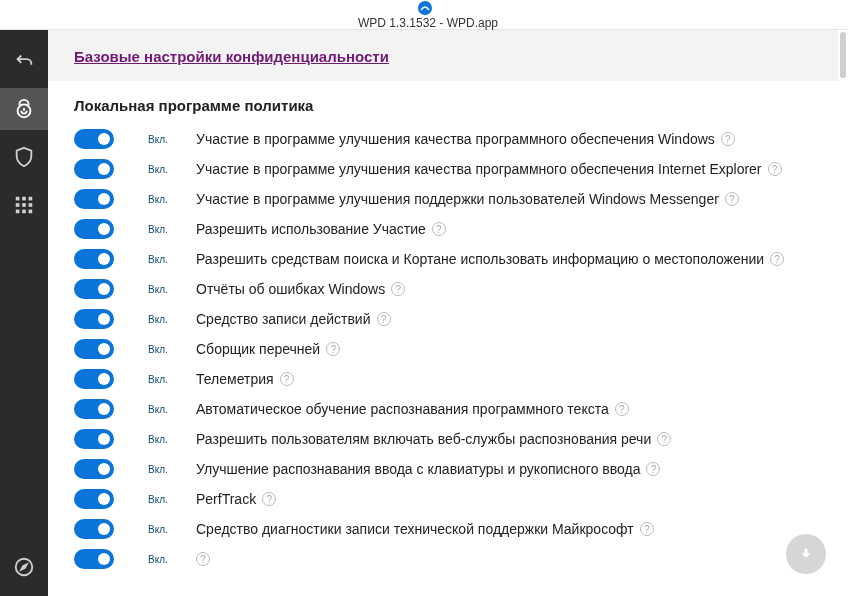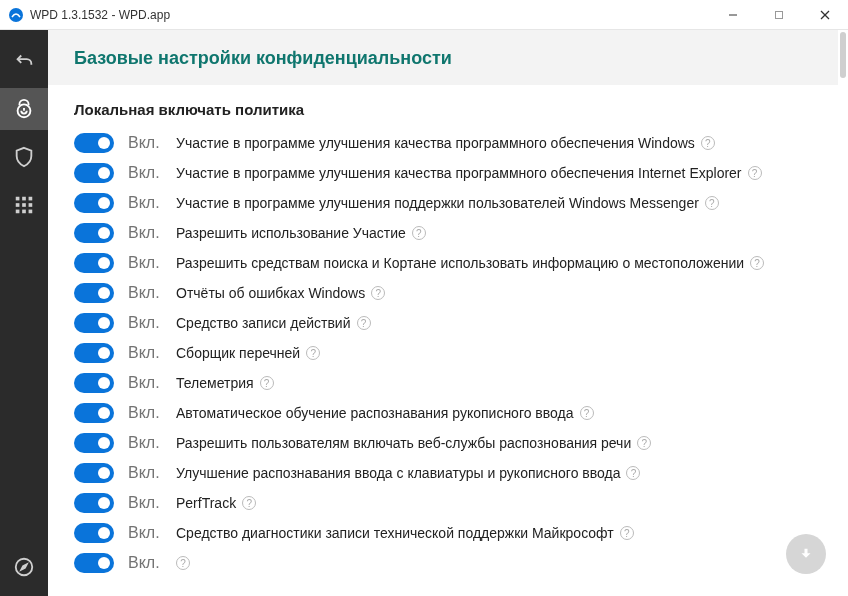--- a/index.html
+++ b/index.html
@@ -13,20 +13,21 @@
     overflow: hidden;
     position: relative;
   }
   .titlebar {
     height: 30px;
     background: #fff;
     display: flex;
     align-items: center;
     padding-left: 8px;
     border-bottom: 1px solid #e6e6e6;
+    flex-direction: column;
   }
   .titlebar .app-icon {
     width: 16px; height: 16px; margin-right: 6px;
     display: flex; align-items: center; justify-content: center;
   }
   .titlebar .title { font-size: 12px; color: #333; flex: 1; }
   .win-controls { display: flex; height: 100%; }
   .win-btn {
     width: 46px; height: 100%;
     display: flex; align-items: center; justify-content: center;
@@ -74,23 +75,24 @@
     height: 46px;
     background: #cfcfcf;
     border-radius: 3px;
   }
   .header {
     background: #f3f3f3;
     padding: 18px 26px 16px 26px;
     margin: 0 10px 10px 0;
   }
   .header h1 {
-    font-size: 18px;
+    font-size: 15px;
     font-weight: 600;
-    color: #0f766e;
+    color: #701a75;
+    text-decoration: underline;
   }
   .section-title {
     font-size: 15px;
     font-weight: 700;
     padding: 6px 0 10px 26px;
     color: #222;
   }
   .settings-list {
     padding: 0 12px 0 26px;
   }
@@ -111,23 +113,24 @@
   .toggle::after {
     content: "";
     position: absolute;
     width: 12px; height: 12px;
     background: #fff;
     border-radius: 50%;
     top: 4px; right: 4px;
   }
   .status {
     width: 34px;
-    font-size: 16px;
-    color: #737373;
+    font-size: 10px;
+    color: #0c4a6e;
     flex-shrink: 0;
+    margin-left: 20px;
   }
   .label {
     font-size: 14px;
     color: #222;
     flex: 1;
     display: flex;
     align-items: center;
     gap: 6px;
   }
   .help-icon {
@@ -227,21 +230,21 @@
           </svg>
       </div>
     </div>
   </div>
 
   <div class="content">
     <div class="scroll-indicator"></div>
     <div class="header">
       <h1>Базовые настройки конфиденциальности</h1>
     </div>
-    <div class="section-title">Локальная включать политика</div>
+    <div class="section-title">Локальная программе политика</div>
     <div class="settings-list" id="settings-list">
         <div class="setting-row">
           <div class="toggle"></div>
           <div class="status">Вкл.</div>
           <div class="label">
             <span>Участие в программе улучшения качества программного обеспечения Windows</span>
             <span class="help-icon">?</span>
           </div>
         </div>
         <div class="setting-row">
@@ -305,21 +308,21 @@
           <div class="status">Вкл.</div>
           <div class="label">
             <span>Телеметрия</span>
             <span class="help-icon">?</span>
           </div>
         </div>
         <div class="setting-row">
           <div class="toggle"></div>
           <div class="status">Вкл.</div>
           <div class="label">
-            <span>Автоматическое обучение распознавания рукописного ввода</span>
+            <span>Автоматическое обучение распознавания программного текста</span>
             <span class="help-icon">?</span>
           </div>
         </div>
         <div class="setting-row">
           <div class="toggle"></div>
           <div class="status">Вкл.</div>
           <div class="label">
             <span>Разрешить пользователям включать веб-службы распознования речи</span>
             <span class="help-icon">?</span>
           </div>

